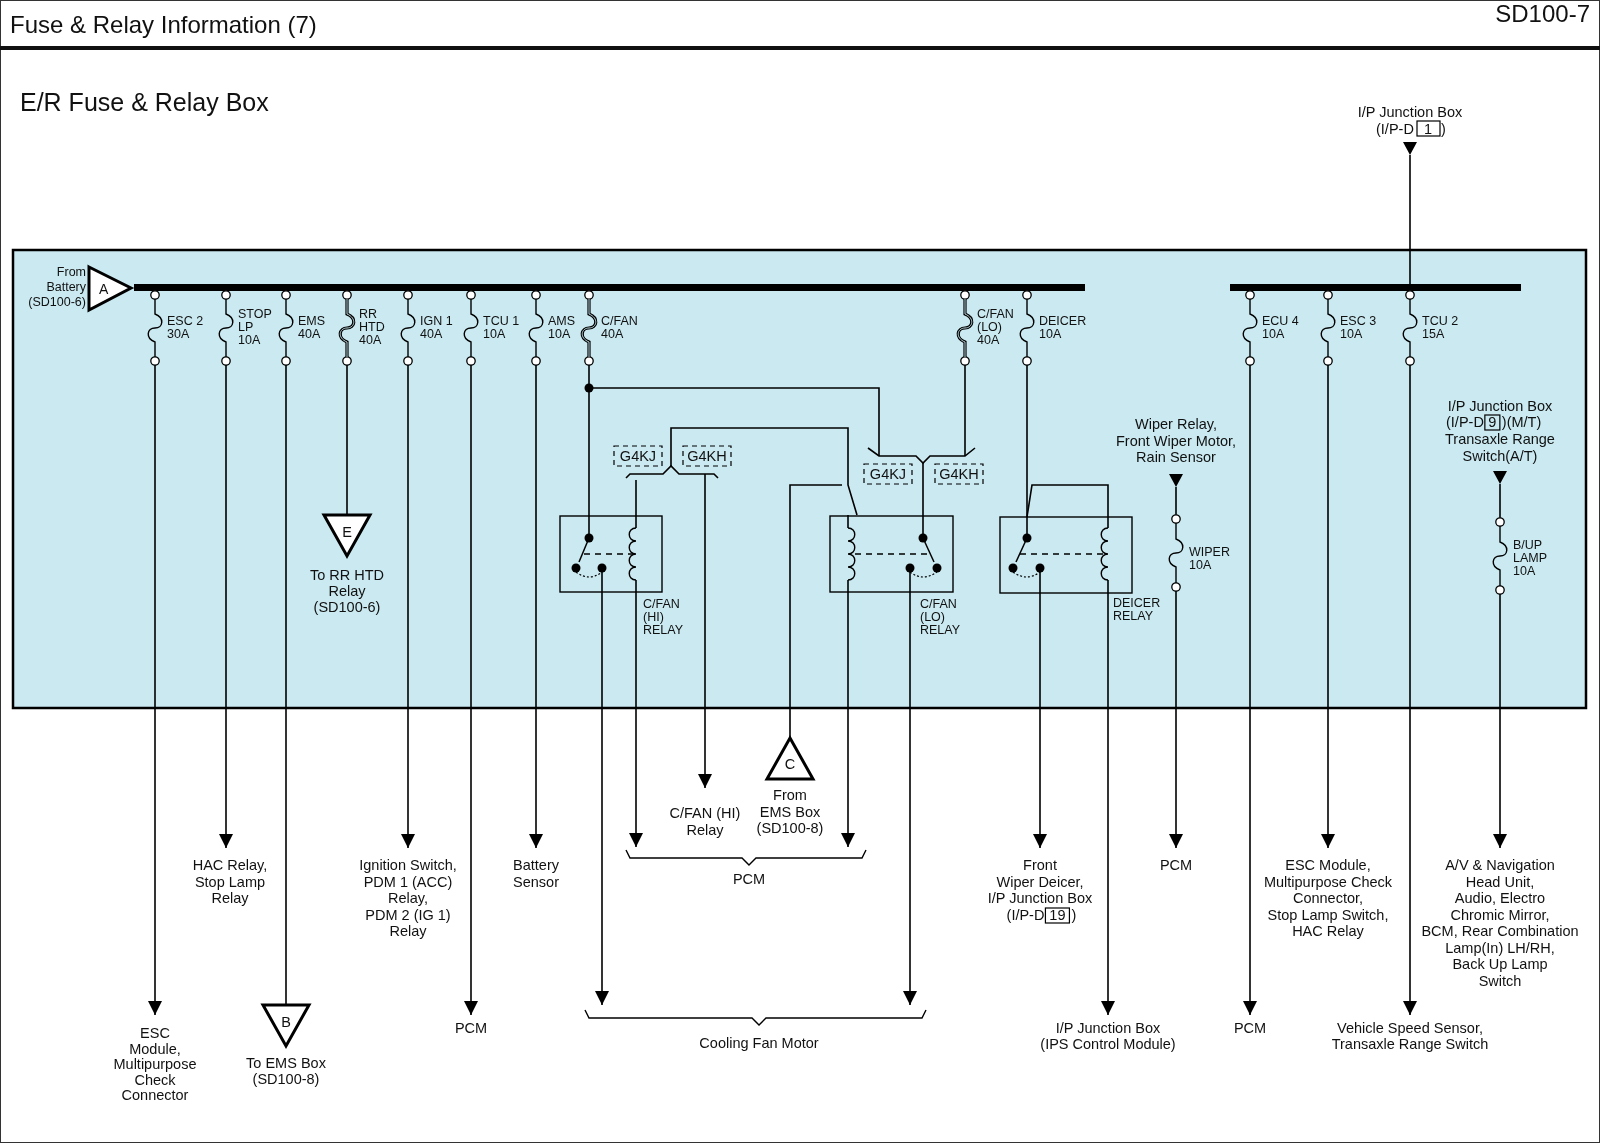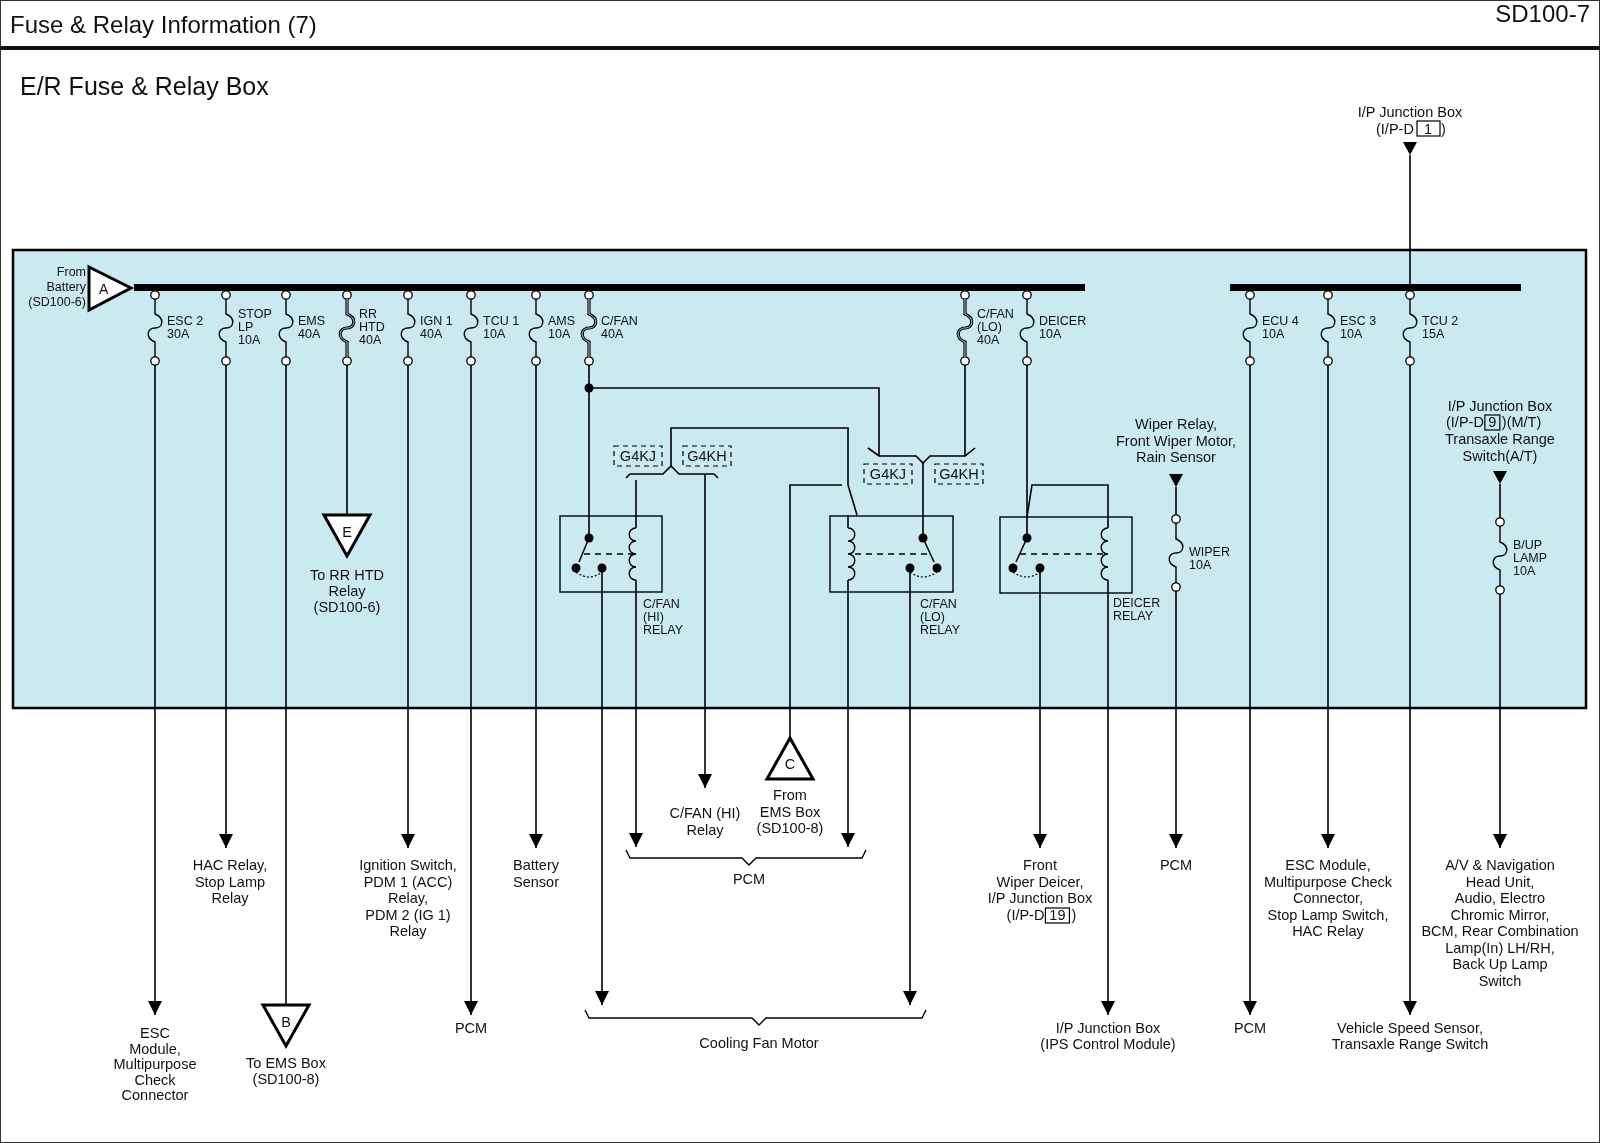--- a/index.html
+++ b/index.html
@@ -4,21 +4,21 @@
 <style>
   html, body { margin: 0; padding: 0; background: #ffffff; }
   body { width: 1600px; height: 1143px; position: relative; overflow: hidden;
          font-family: "Liberation Sans", sans-serif; color: #111; }
   .frame { position: absolute; left: 0; top: 0; width: 1598px; height: 1141px;
            border: 1px solid #333; }
   .header { position: absolute; left: 0; top: 0; width: 1600px; height: 50px;
             border-bottom: 4px solid #111; box-sizing: border-box; }
   .header .title { position: absolute; left: 10px; top: 11px; font-size: 24px; }
   .header .code { position: absolute; right: 10px; top: 0; font-size: 24px; }
-  .section-title { position: absolute; left: 20px; top: 72px; font-size: 25px; }
+  .section-title { position: absolute; left: 20px; top: 88px; font-size: 25px; }
   svg#diagram { position: absolute; left: 0; top: 0; }
   svg text { font-family: "Liberation Sans", sans-serif; fill: #111; }
   .lbl { font-size: 12.5px; }
   .dest { font-size: 14.5px; }
   .wire { stroke: #000; stroke-width: 1.6; fill: none; }
 </style>
 </head>
 <body>
 
 <div class="frame"></div>

